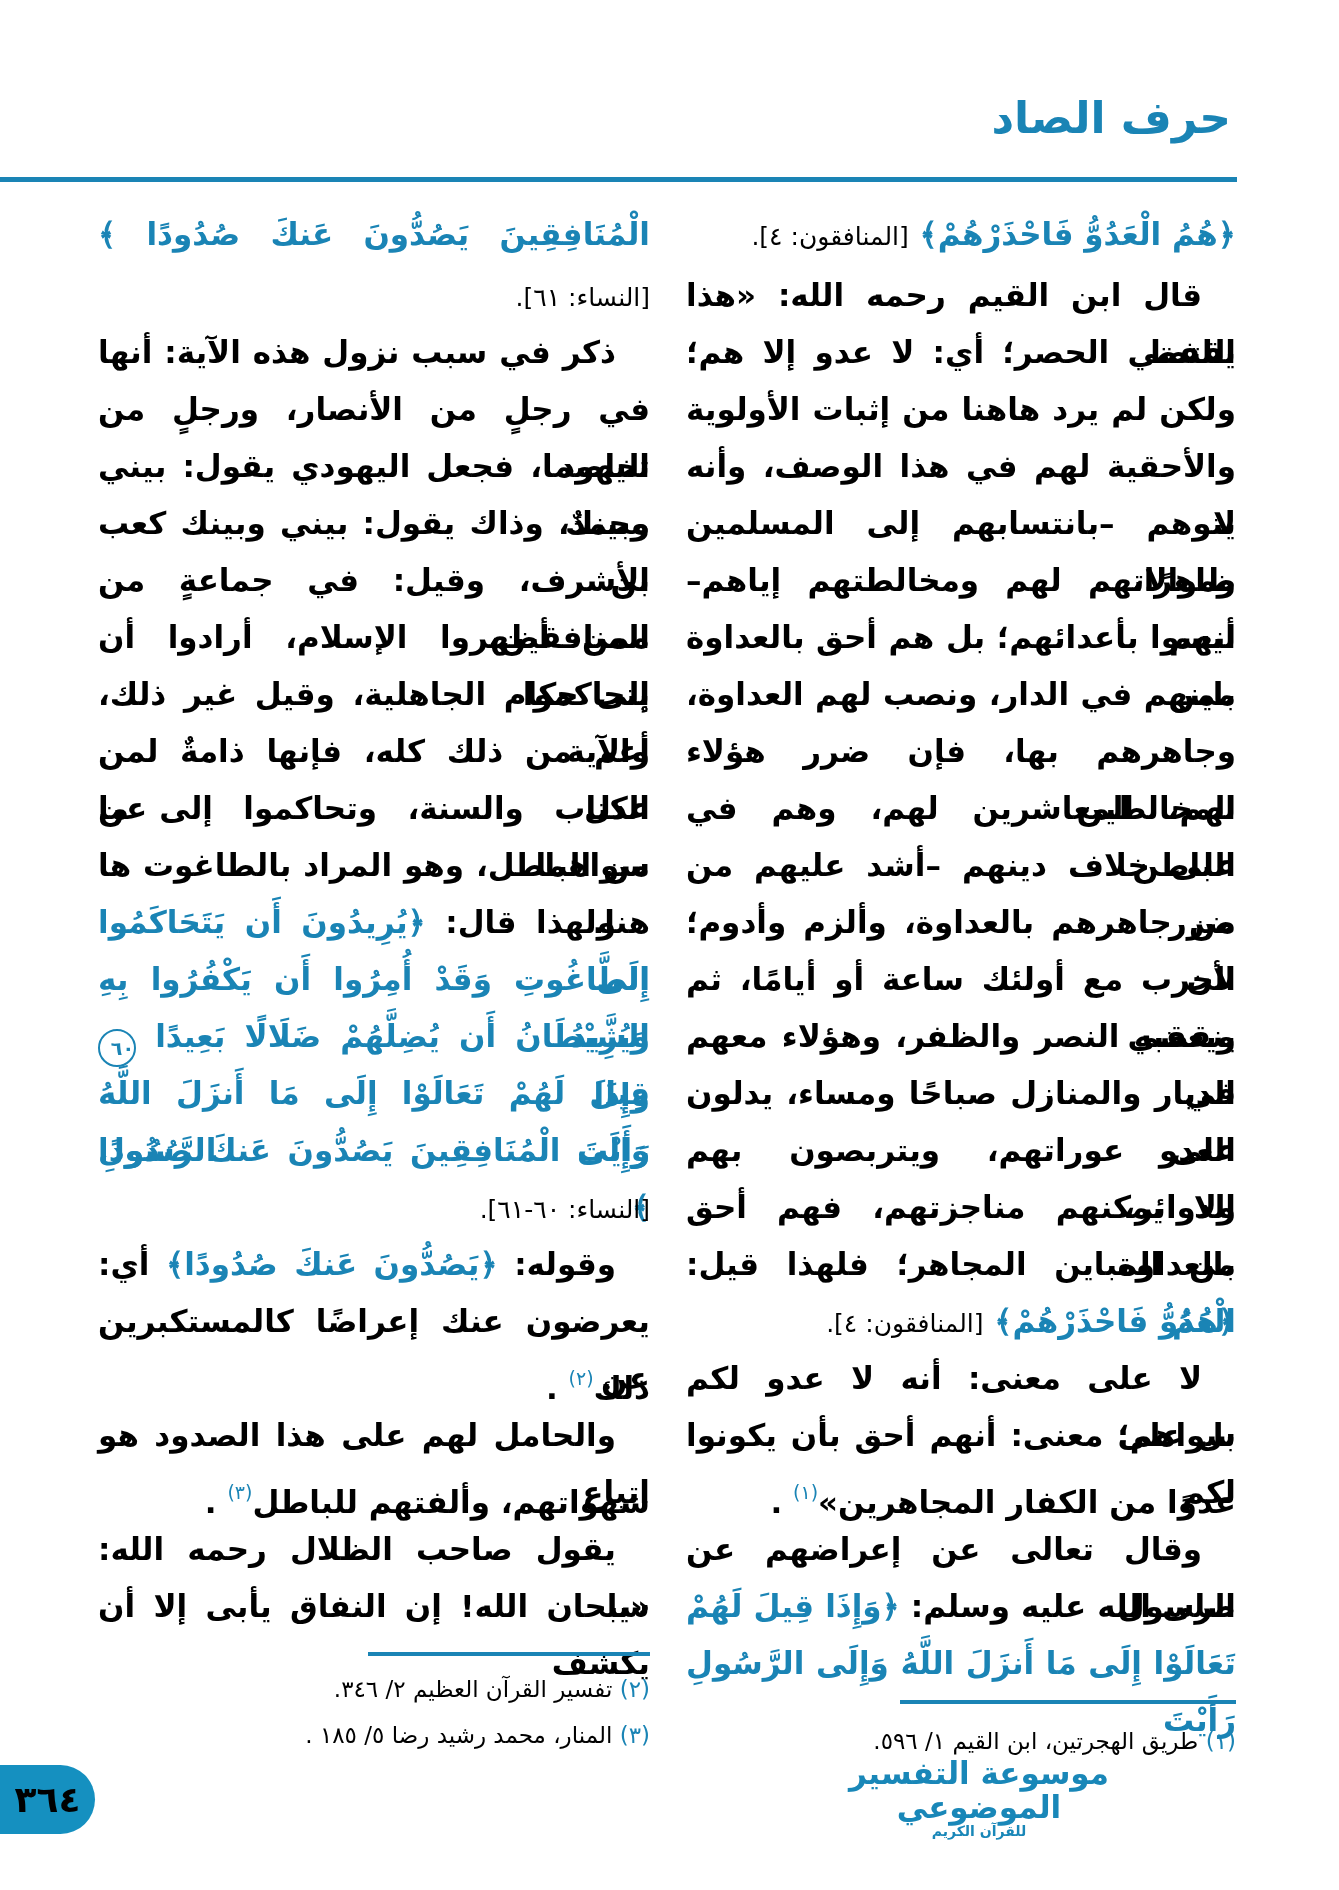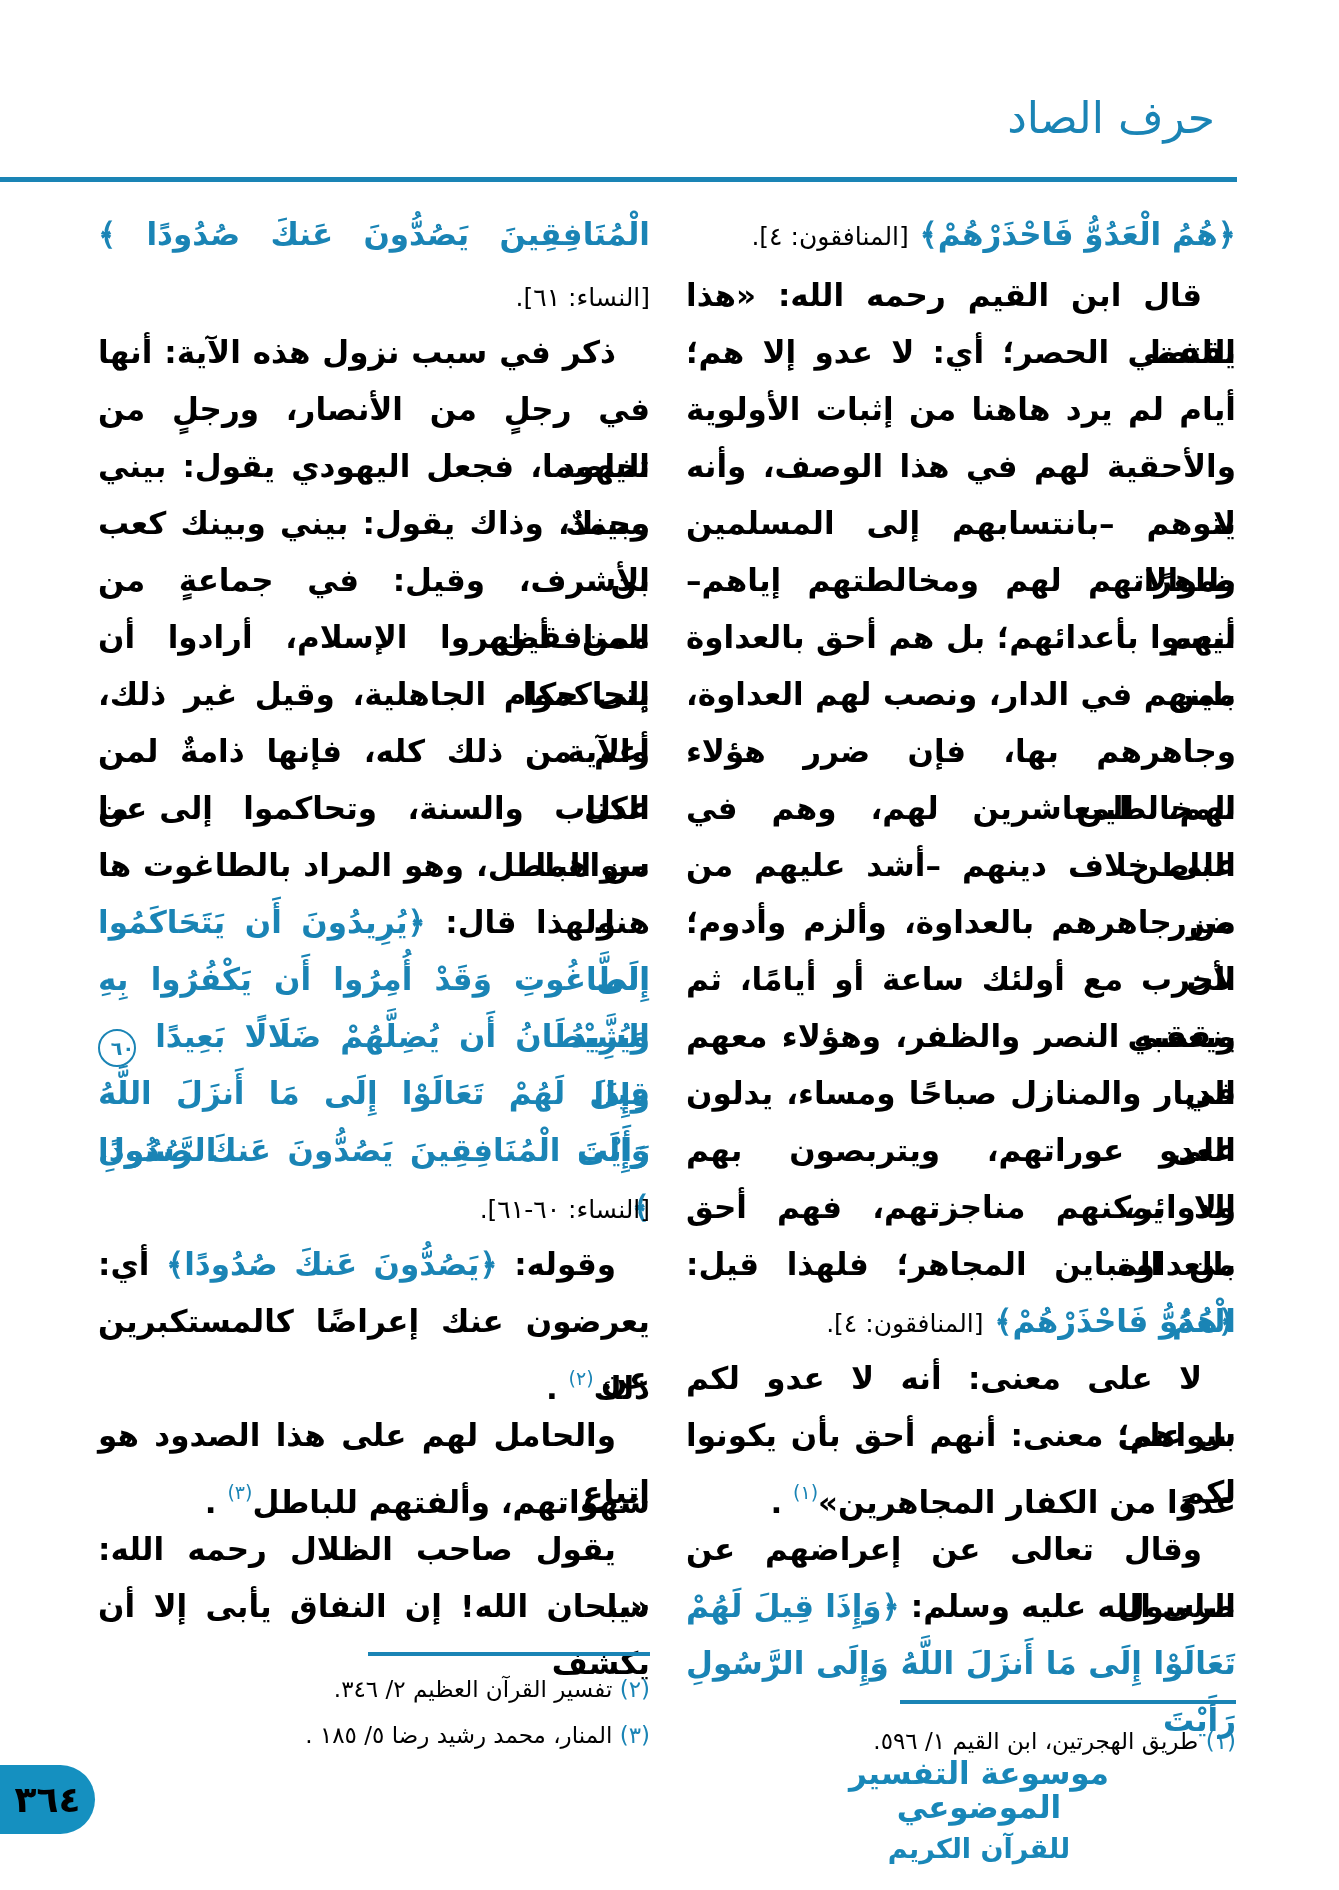--- a/index.html
+++ b/index.html
@@ -3,22 +3,22 @@
 <meta charset="utf-8">
 <style>
   :root { --accent:#1a84b5; --badge:#1590c0; --ink:#000; }
   * { margin:0; padding:0; box-sizing:border-box; }
   html,body { background:#fff; }
   .page {
     position:relative; width:1339px; height:1890px; background:#ffffff;
     overflow:hidden; font-family:"DejaVu Sans", sans-serif; direction:rtl;
   }
   .header-title {
-    position:absolute; top:96px; right:124px;
-    color:var(--accent); font-size:44px; font-weight:normal; line-height:1;
+    position:absolute; top:96px; right:108px;
+    color:var(--accent); font-size:44px; font-weight:bold; line-height:1;
   }
   .header-rule {
     position:absolute; top:177px; right:102px; width:1237px; height:5px;
     background:var(--accent);
   }
   .column { position:absolute; top:201px; }
   .column.right-col { right:103px; width:550px; }
   .column.left-col  { right:689px; width:552px; }
   .line {
     height:57px; line-height:57px; font-size:31px; font-weight:bold;
@@ -43,41 +43,41 @@
   .footnotes { position:absolute; font-size:23px; font-weight:normal; color:var(--ink); }
   .footnotes.right-fns { top:1718px; right:103px; width:550px; }
   .footnotes.left-fns  { top:1666px; right:689px; width:552px; }
   .fn-line { height:46px; line-height:46px; text-align:right; white-space:nowrap; }
   .fn-num { color:var(--accent); }
   .logo {
     position:absolute; top:1756px; right:160px; width:400px;
     text-align:center; color:#1987b8; line-height:1.1;
   }
   .logo-title { display:block; font-size:31px; font-weight:bold; letter-spacing:-1px; }
-  .logo-sub { display:block; font-size:27px; font-weight:bold; margin-top:10px; }
+  .logo-sub { display:block; font-size:14px; font-weight:bold; margin-top:0; }
   .page-badge {
     position:absolute; top:1765px; left:0; width:95px; height:69px;
     background:var(--badge); border-radius:0 35px 35px 0;
     color:#000000; font-size:36px; font-weight:bold;
     display:flex; align-items:center; justify-content:center;
   }
 </style>
 </head>
 <body>
 
 <div class="page">
 
   <div class="header-title">حرف الصاد</div>
   <div class="header-rule"></div>
 
   <div class="column right-col">
       <div class="line end verse-lead"><span class="seg-quran">﴿هُمُ الْعَدُوُّ فَاحْذَرْهُمْ﴾ </span><span class="seg-ref">[المنافقون: ٤].</span></div>
       <div class="line just ind"><span class="seg-normal">قال ابن القيم رحمه الله: «هذا اللفظ</span></div>
       <div class="line just"><span class="seg-normal">يقتضي الحصر؛ أي: لا عدو إلا هم؛</span></div>
-      <div class="line just"><span class="seg-normal">أيام لم يرد هاهنا من إثبات الأولوية</span></div>
+      <div class="line just"><span class="seg-normal">ولكن لم يرد هاهنا من إثبات الأولوية</span></div>
       <div class="line just"><span class="seg-normal">والأحقية لهم في هذا الوصف، وأنه لا</span></div>
       <div class="line just"><span class="seg-normal">يتوهم –بانتسابهم إلى المسلمين ظاهرًا،</span></div>
       <div class="line just"><span class="seg-normal">وموالاتهم لهم ومخالطتهم إياهم– أنهم</span></div>
       <div class="line just"><span class="seg-normal">ليسوا بأعدائهم؛ بل هم أحق بالعداوة ممن</span></div>
       <div class="line just"><span class="seg-normal">باينهم في الدار، ونصب لهم العداوة،</span></div>
       <div class="line just"><span class="seg-normal">وجاهرهم بها، فإن ضرر هؤلاء المخالطين</span></div>
       <div class="line just"><span class="seg-normal">لهم، المعاشرين لهم، وهم في الباطن</span></div>
       <div class="line just"><span class="seg-normal">على خلاف دينهم –أشد عليهم من ضرر</span></div>
       <div class="line just"><span class="seg-normal">من جاهرهم بالعداوة، وألزم وأدوم؛ لأن</span></div>
       <div class="line just"><span class="seg-normal">الحرب مع أولئك ساعة أو أيامًا، ثم ينقضي</span></div>

